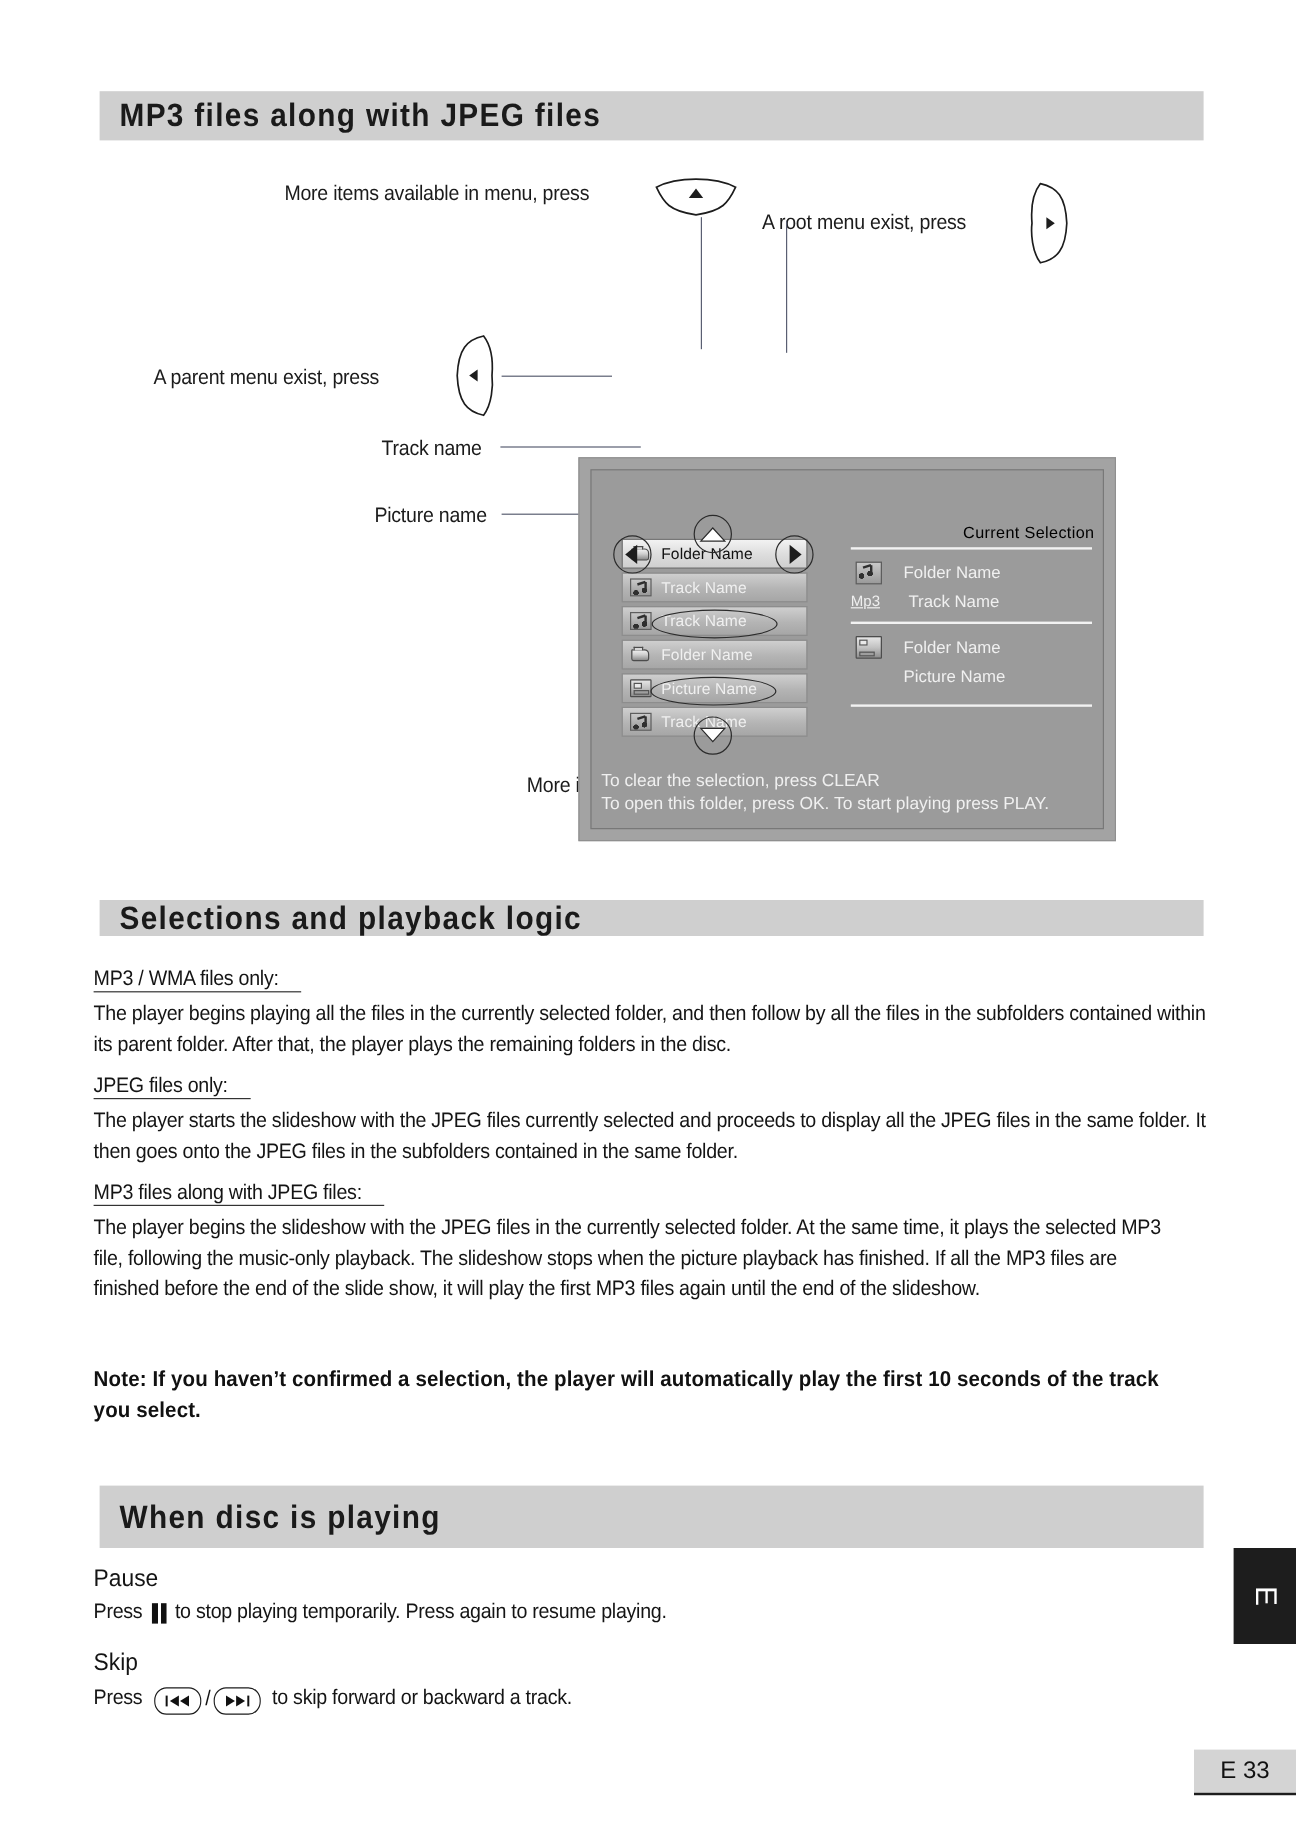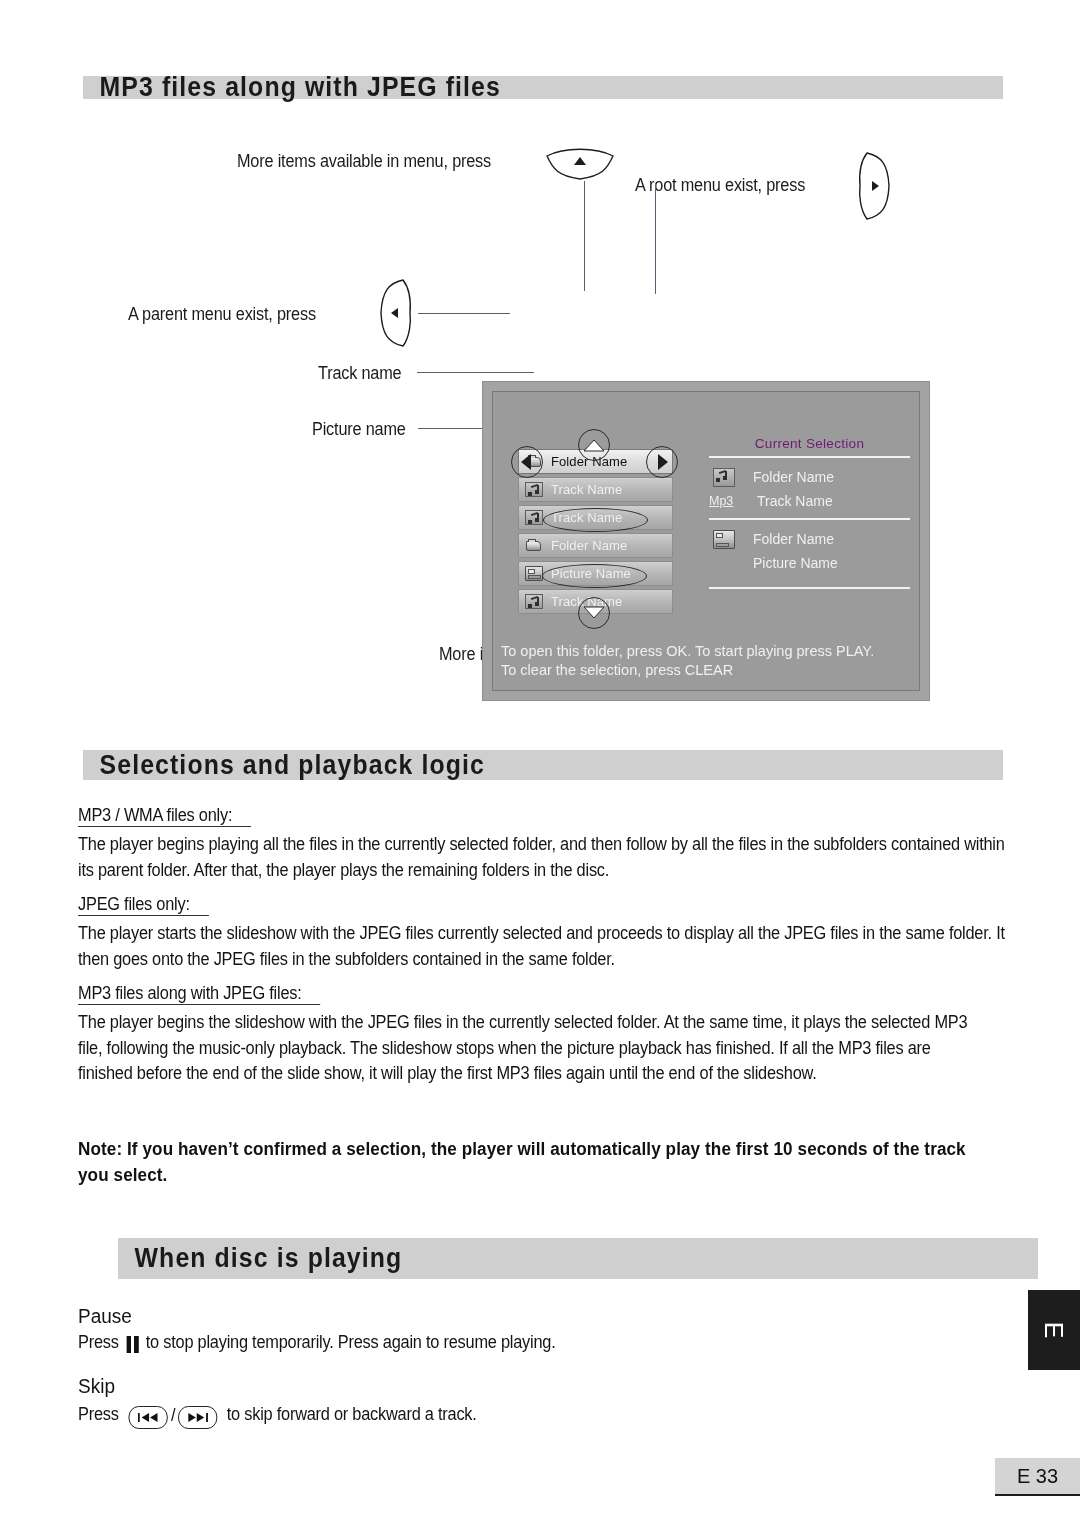--- a/index.html
+++ b/index.html
@@ -196,23 +196,23 @@
     background: transparent;
   }
 
   
   .cursel {
     position: absolute;
     left: 214px; top: 44px;
     width: 205px;
   }
   .cursel-title {
-    text-align: center;
+    text-align: right;
     font-size: 13.5px;
-    color: #701a75;
+    color: #000000;
     letter-spacing: 0.3px;
   }
   .cursel-rule {
     height: 2px;
     background: #f2f2f2;
     margin: 5px 2px 7px 2px;
   }
   .cursel-item {
     display: flex;
     align-items: center;
@@ -360,21 +360,21 @@
     align-items: center;
     justify-content: center;
     font-size: 20px;
     color: #111;
     box-sizing: border-box;
   }
 </style>
 </head>
 <body>
 
-<div class="section-bar" style="left:83px; top:76px; width:920px; height:23px;">
+<div class="section-bar" style="left:83px; top:76px; width:920px; height:41px;">
   <div class="section-title">MP3 files along with JPEG files</div>
 </div>
 
 <div id="diagram">
 
   <div class="callout" style="left:202px; top:21px;">More items available in menu, press</div>
 
   <div class="callout" style="left:600px; top:45px;">A root menu exist, press</div>
 
   <div class="callout" style="left:93px; top:174px;">A parent menu exist, press</div>
@@ -506,22 +506,22 @@
 
         <div class="cursel-item">
           <span class="cs-ico spacer"></span>
           <span class="cs-label">Picture Name</span>
         </div>
 
         <div class="cursel-rule" style="margin-top:12px;"></div>
       </div>
 
       <div class="osd-hint">
+        <div>To clear the selection, press CLEAR</div>
         <div>To open this folder, press OK. To start playing press PLAY.</div>
-        <div>To clear the selection, press CLEAR</div>
       </div>
 
     </div>
   </div>
 </div>
 
 <div class="section-bar" style="left:83px; top:750px; width:920px; height:30px;">
   <div class="section-title">Selections and playback logic</div>
 </div>
 
@@ -535,21 +535,21 @@
 </div>
 <div class="body-text" style="left:78px; top:921px; width:995px;">The player starts the slideshow with the JPEG files currently selected and proceeds to display all the JPEG files in the same folder.  It then goes onto the JPEG files in the subfolders contained in the same folder.</div>
 
 <div class="sub-head" style="left:78px; top:983px;">
   <span class="u">MP3 files along with JPEG files:</span>
 </div>
 <div class="body-text" style="left:78px; top:1010px; width:960px;">The player begins the slideshow with the JPEG files in the currently selected folder.  At the same time, it plays the selected MP3 file, following the music-only playback.  The slideshow stops when the picture playback has finished.  If all the MP3 files are finished before the end of the slide show, it will play the first MP3 files again until the end of the slideshow.</div>
 
 <div class="note-text" style="left:78px; top:1136px; width:952px;">Note:  If you haven’t confirmed a selection, the player will automatically play the first 10 seconds of the track you select.</div>
 
-<div class="section-bar" style="left:83px; top:1238px; width:920px; height:41px;margin-left:35px;">
+<div class="section-bar" style="left:83px; top:1238px; width:920px; height:52px;">
   <div class="section-title">When disc is playing</div>
 </div>
 
 <div class="play-head" style="left:78px; top:1305px;">Pause</div>
 
 <div class="play-line" style="left:78px; top:1332px;">
   <span>Press</span>
   <span class="pause-glyph"></span>
   <span>to stop playing temporarily. Press again to resume playing.</span>
 </div>

